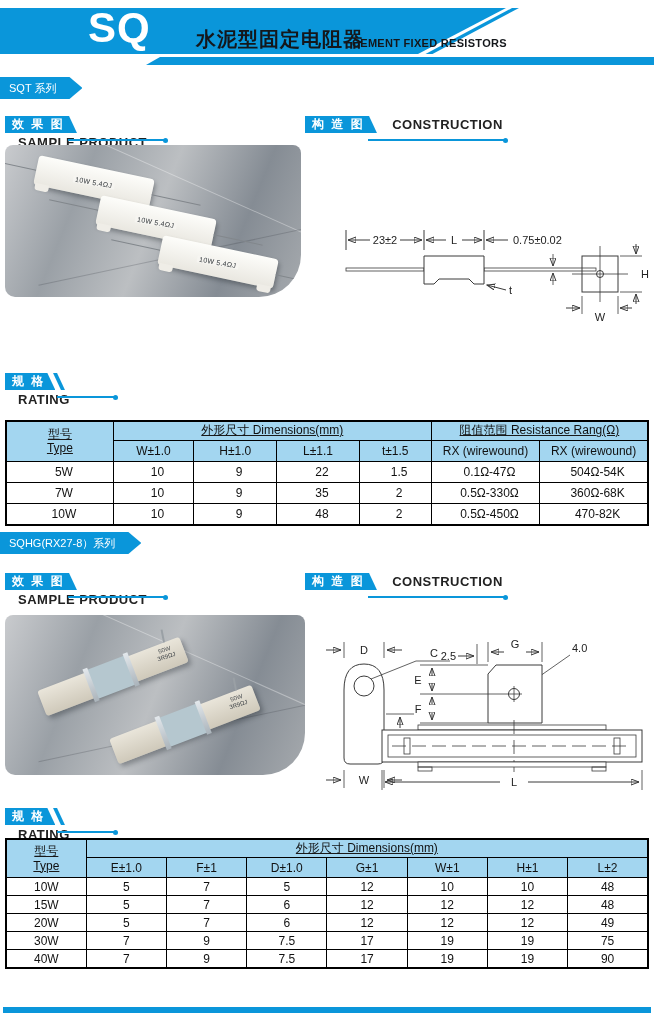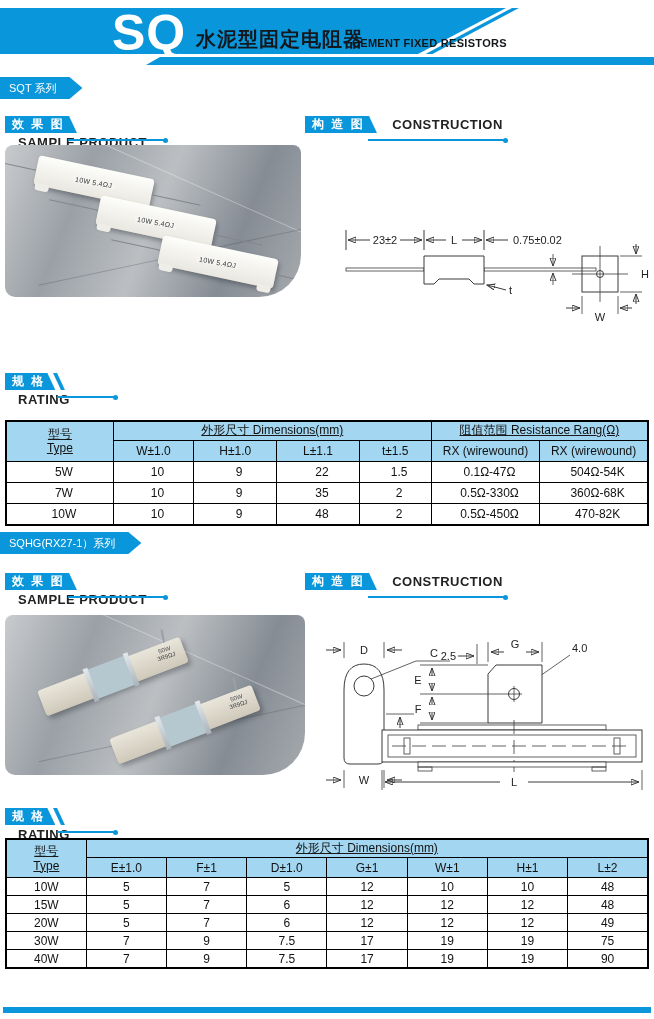--- a/index.html
+++ b/index.html
@@ -4,21 +4,21 @@
 <style>
   html,body{margin:0;padding:0;background:#ffffff;}
   #page{position:relative;width:654px;height:1019px;background:#fff;overflow:hidden;
         font-family:"Liberation Sans","DejaVu Sans",sans-serif;color:#1a1a1a;}
 
   
   .banner{position:absolute;left:0;top:8px;width:506px;height:46px;background:#0a96da;
           clip-path:polygon(0 0,100% 0,calc(100% - 88px) 100%,0 100%);}
   .banner-stripe{position:absolute;left:512px;top:8px;width:7px;height:46px;background:#0a96da;
           transform:skewX(-62deg);transform-origin:top left;}
-  .sq-logo{position:absolute;left:112px;top:4px;font-size:50px;font-weight:bold;color:#fff;letter-spacing:1px;}
+  .sq-logo{position:absolute;left:88px;top:4px;font-size:42px;font-weight:bold;color:#fff;letter-spacing:1px;}
   .title-zh{position:absolute;left:196px;top:26px;font-size:20px;font-weight:bold;color:#14171b;letter-spacing:1px;}
   .title-en{position:absolute;left:352px;top:37px;font-size:11px;font-weight:bold;color:#14171b;letter-spacing:.3px;}
   .thin-bar{position:absolute;left:146px;top:57px;width:508px;height:8px;background:#0a96da;
           clip-path:polygon(14px 0,100% 0,100% 100%,0 100%);}
 
   
   .series-badge{position:absolute;left:0;height:22px;line-height:22px;background:#0a96da;color:#fff;
           font-size:11px;padding:0 26px 0 9px;
           clip-path:polygon(0 0,calc(100% - 13px) 0,100% 50%,calc(100% - 13px) 100%,0 100%);}
 
@@ -243,21 +243,21 @@
           <td>10</td>
           <td>9</td>
           <td>48</td>
           <td>2</td>
           <td>0.5Ω-450Ω</td>
           <td>470-82K</td>
         </tr>
       </tbody>
   </table>
 
-  <div class="series-badge" style="top:532px;">SQHG(RX27-1）系列</div>
+  <div class="series-badge" style="top:532px;">SQHG(RX27-8）系列</div>
 
   <div class="sec-head" style="left:5px;top:573px;width:160px;">
     <span class="zh-badge">效 果 图</span><span class="zh-stripe" style="left:64px;"></span>
     <span class="en-label">SAMPLE PRODUCT</span>
     <div class="sec-underline" style="left:63px;right:0;"></div>
     <div class="sec-dot" style="right:-3px;"></div>
   </div>
 
   <div class="sec-head" style="left:305px;top:573px;width:200px;">
     <span class="zh-badge">构 造 图</span><span class="zh-stripe" style="left:64px;"></span>

